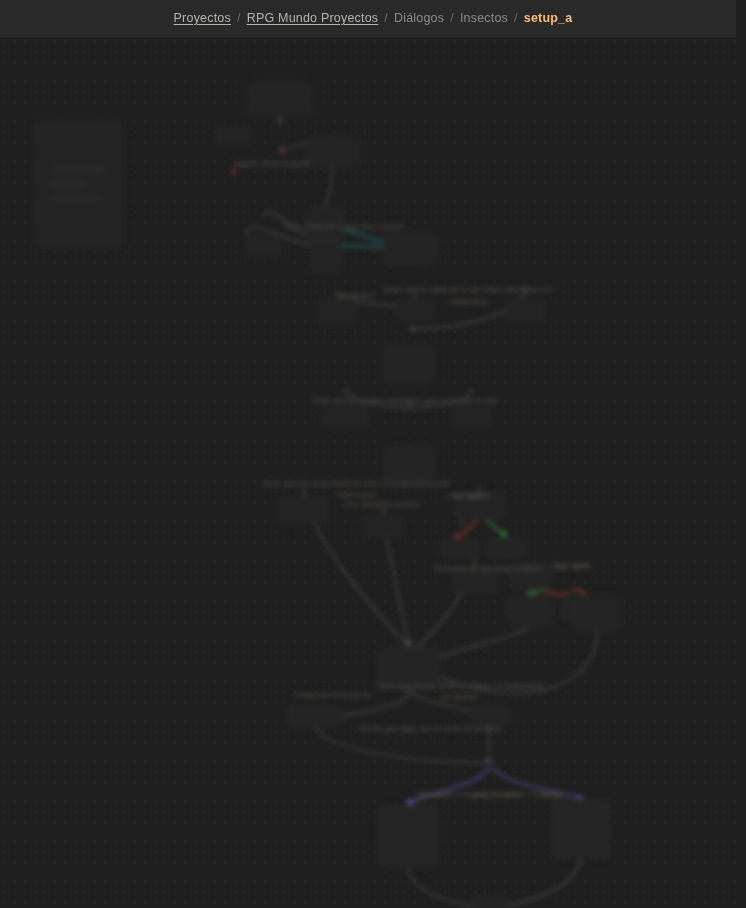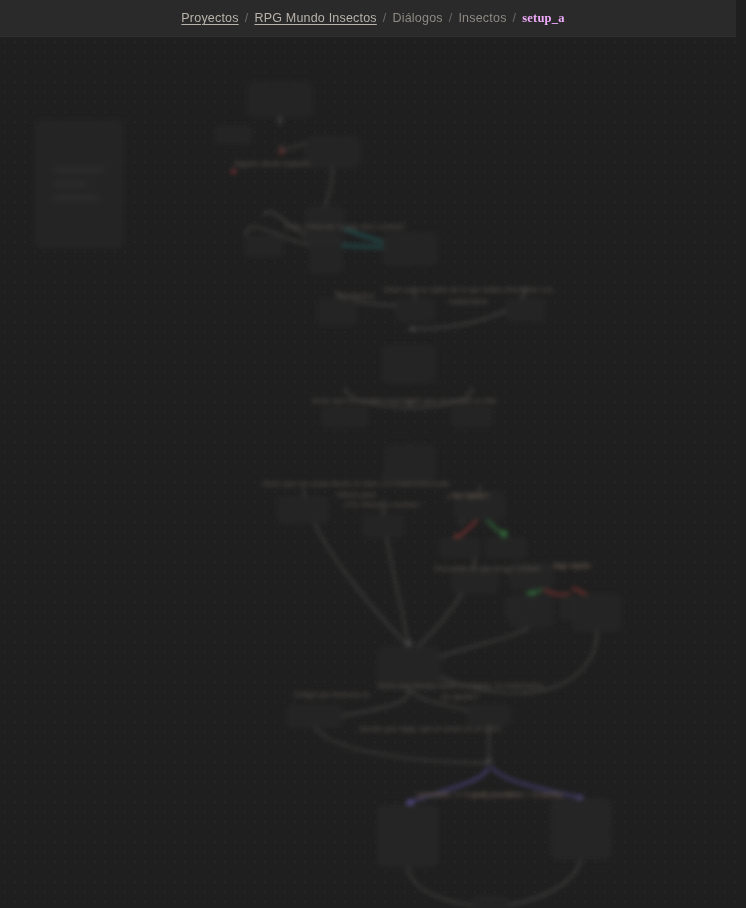--- a/index.html
+++ b/index.html
@@ -45,23 +45,22 @@
   .crumb-link {
     color: #b9b4ab;
     text-decoration: underline;
     text-underline-offset: 2px;
     cursor: pointer;
   }
   .crumb-plain {
     color: #8f8b84;
   }
   .crumb-current {
-    color: #f0abfc;
+    color: #fdba74;
     font-weight: bold;
-    font-family: Liberation Serif, serif;
   }
   .crumb-sep {
     color: #6d6a65;
   }
 
   
   .canvas {
     position: absolute;
     top: 37px; left: 0;
     width: 746px;
@@ -148,21 +147,21 @@
 </style>
 </head>
 <body>
 
 <div id="app">
 
   <div class="topbar">
     <div class="crumbs">
       <span class="crumb-link">Proyectos</span>
       <span class="crumb-sep">/</span>
-      <span class="crumb-link">RPG Mundo Insectos</span>
+      <span class="crumb-link">RPG Mundo Proyectos</span>
       <span class="crumb-sep">/</span>
       <span class="crumb-plain">Diálogos</span>
       <span class="crumb-sep">/</span>
       <span class="crumb-plain">Insectos</span>
       <span class="crumb-sep">/</span>
       <span class="crumb-current">setup_a</span>
     </div>
   </div>
 
   <div class="canvas">

